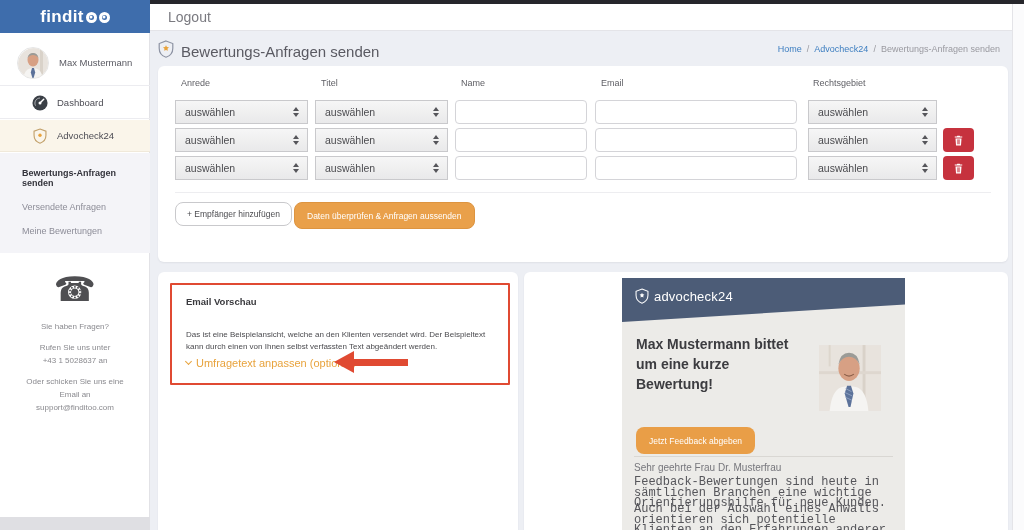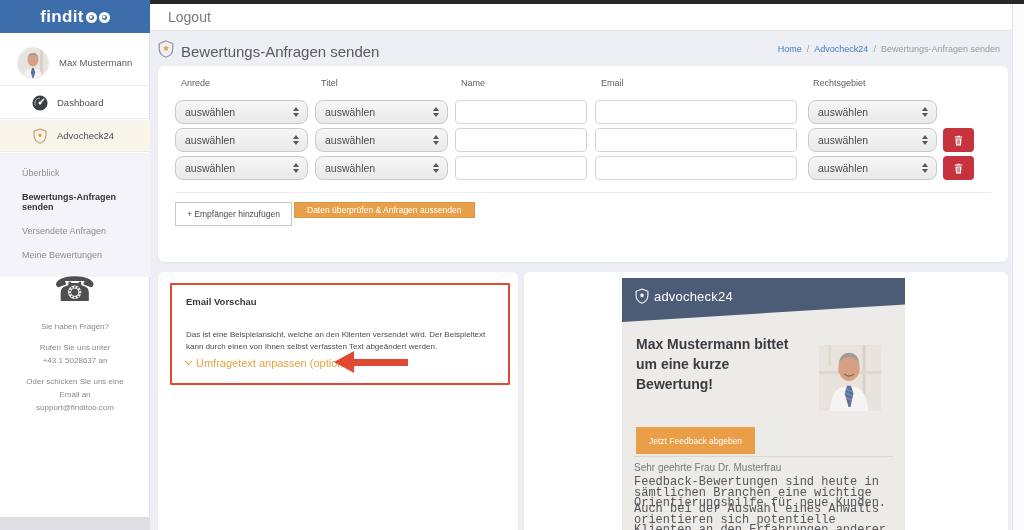--- a/index.html
+++ b/index.html
@@ -40,31 +40,31 @@
   .page-head { position:absolute; left:8px; top:38px; width:850px; height:26px; display:flex; align-items:center; }
   .page-title { display:flex; align-items:center; gap:7px; }
   .page-title .txt { font-size:15px; color:#5a5a62; font-weight:500; }
   .breadcrumb { position:absolute; right:8px; top:6px; font-size:9px; color:#9a9aa0; display:flex; gap:5px; }
   .breadcrumb .lnk { color:#3d7ec0; cursor:pointer; }
 
   .card { position:absolute; background:#fff; border-radius:6px; box-shadow:0 1px 2px rgba(40,40,60,.07); }
   .form-card { left:8px; top:66px; width:850px; height:196px; }
   .col-label { position:absolute; font-size:9px; color:#606066; }
   .field { position:absolute; height:24px; }
-  .sel { background:linear-gradient(#f6f6f6,#e9e9ea); border:1px solid #c9c9cc; border-radius:8px; display:flex; align-items:center; cursor:pointer; }
+  .sel { background:linear-gradient(#f6f6f6,#e9e9ea); border:1px solid #c9c9cc; border-radius:0; display:flex; align-items:center; cursor:pointer; }
   .sel .sel-txt { font-size:10.5px; color:#4c4c50; margin-left:9px; flex:1; }
   .sel-arrows { margin-right:8px; display:flex; flex-direction:column; align-items:center; gap:2px; }
   .tri-up { width:0; height:0; border-left:3.5px solid transparent; border-right:3.5px solid transparent; border-bottom:4px solid #55555a; }
   .tri-down { width:0; height:0; border-left:3.5px solid transparent; border-right:3.5px solid transparent; border-top:4px solid #55555a; }
   .txt-input { border:1px solid #d4d4d8; border-radius:4px; background:#fff; width:100%; height:100%; font-size:10.5px; padding:0 7px; color:#333; outline:none; }
   .del-btn { background:#c6323e; border:none; border-radius:4px; width:31px; height:24px; display:flex; align-items:center; justify-content:center; cursor:pointer; }
   .form-divider { position:absolute; left:17px; top:126px; width:816px; height:1px; background:#ededf0; }
-  .btn { border-radius:0; font-size:8.5px; display:inline-flex; align-items:center; justify-content:center; cursor:pointer; }
+  .btn { border-radius:8px; font-size:8.5px; display:inline-flex; align-items:center; justify-content:center; cursor:pointer; }
   .add-btn { position:absolute; left:17px; top:136px; height:24px; padding:0 11px; background:#fff; border:1px solid #c9c9cc; color:#4c4c50; }
-  .submit-btn { position:absolute; left:136px; top:136px; height:16px; padding:0 12px; background:#e9a04a; border:1px solid #dd9440; color:#fff; }
+  .submit-btn { position:absolute; left:136px; top:136px; height:27px; padding:0 12px; background:#e9a04a; border:1px solid #dd9440; color:#fff; }
 
   
   .note-card { left:8px; top:272px; width:360px; height:270px; }
   .red-box { position:absolute; left:12px; top:11px; width:340px; height:102px; border:2px solid #e04a32; border-radius:1px; background:#fff; }
   .red-box .ttl { position:absolute; left:14px; top:11px; font-size:9.5px; font-weight:bold; color:#3a3a3e; }
   .red-box .desc { position:absolute; left:14px; top:28px; width:314px; font-size:8px; line-height:11.5px; color:#4a4a4e;margin-top:16px; }
   .customize-link { position:absolute; left:14px; top:72px; display:flex; align-items:center; gap:5px; color:#e8a33d; font-size:11px; cursor:pointer; }
   .chev { width:5px; height:5px; border-right:1.5px solid #e8a33d; border-bottom:1.5px solid #e8a33d; transform:rotate(45deg); margin-top:-3px; }
   .red-arrow { position:absolute; left:162px; top:66px; width:74px; height:22px; }
   .red-arrow .head { position:absolute; left:0; top:0; width:0; height:0; border-top:11px solid transparent; border-bottom:11px solid transparent; border-right:20px solid #e04a32; }
@@ -132,21 +132,20 @@
       <span class="nav-icon">
         <svg width="14" height="16" viewBox="0 0 20 22">
           <path d="M10 1 L18.5 4.2 V10 C18.5 15.5 15 19.6 10 21.3 C5 19.6 1.5 15.5 1.5 10 V4.2 Z" fill="none" stroke="#c2a06a" stroke-width="1.6"></path>
           <circle cx="10" cy="10" r="2.4" fill="#e8a33d"></circle>
         </svg>
       </span>
       <span class="nav-label">Advocheck24</span>
     </div>
 
     <div class="submenu">
-      <div class="submenu-item">Überblick</div>
       <div class="submenu-item active">Bewertungs-Anfragen senden</div>
       <div class="submenu-item">Versendete Anfragen</div>
       <div class="submenu-item">Meine Bewertungen</div>
     </div>
 
     <div class="phone-wrap">
       <span class="phone-glyph">☎</span>
     </div>
 
     <div class="contact">

